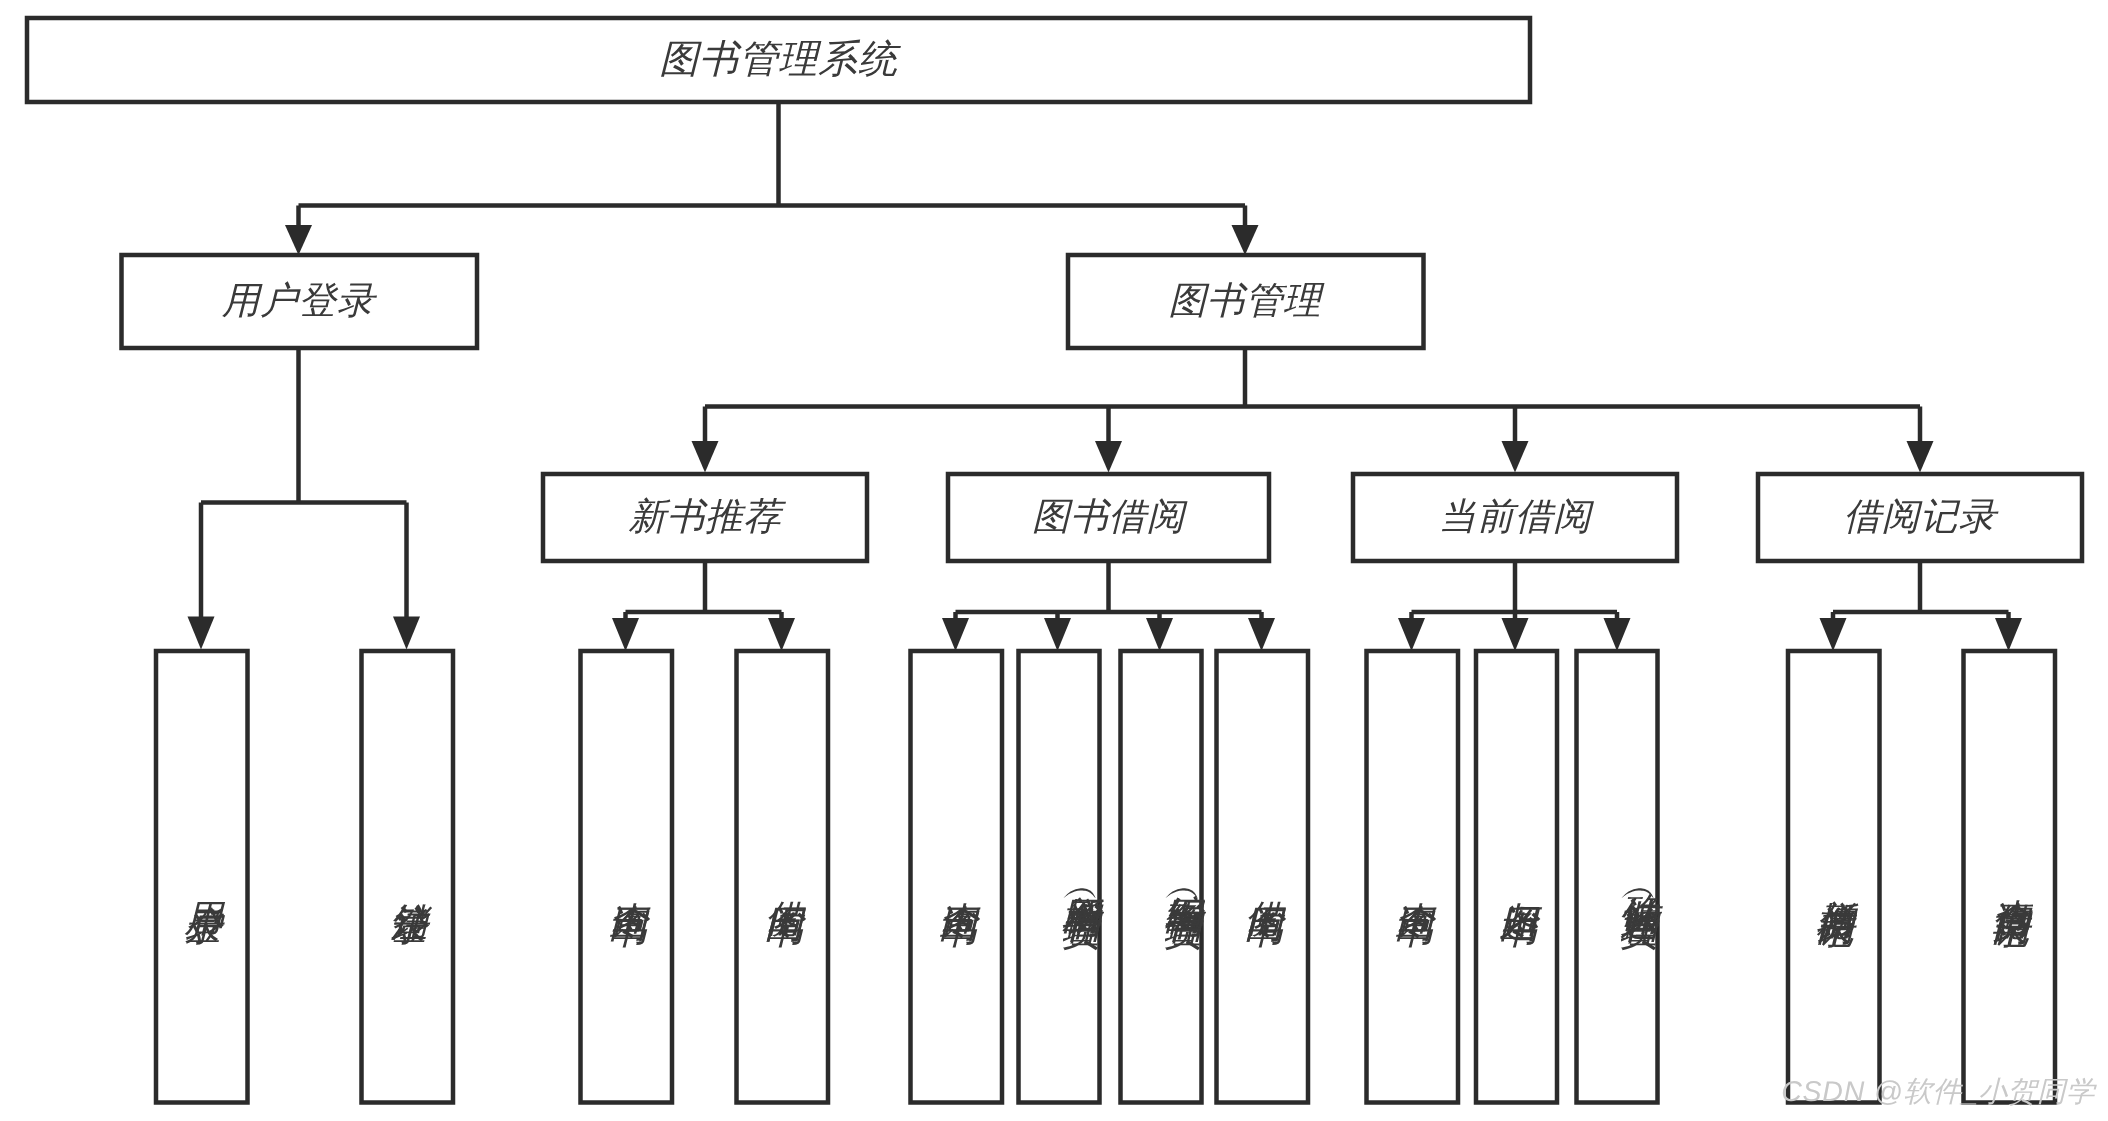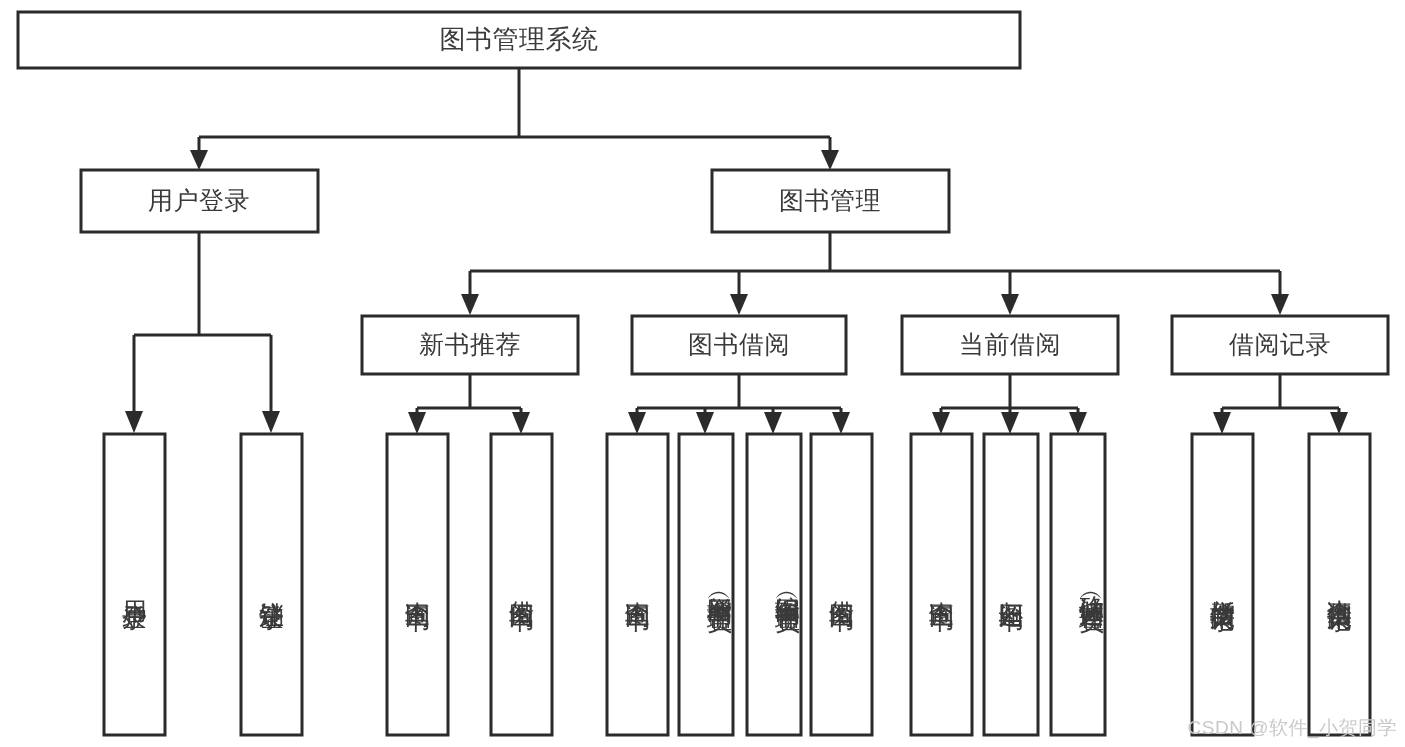--- a/index.html
+++ b/index.html
@@ -12,20 +12,21 @@
     height: 747px;
     font-family: "Liberation Sans", "DejaVu Sans", sans-serif;
     overflow: hidden;
     position: relative;
   }
   #diagram-root {
     position: absolute;
     left: 0; top: 0;
     width: 1405px;
     height: 747px;
+    font-style: italic;
   }
   svg.canvas {
     display: block;
     width: 1405px;
     height: 747px;
   }
   .node-box {
     fill: #ffffff;
     stroke: #2b2b2b;
     stroke-width: 3;

